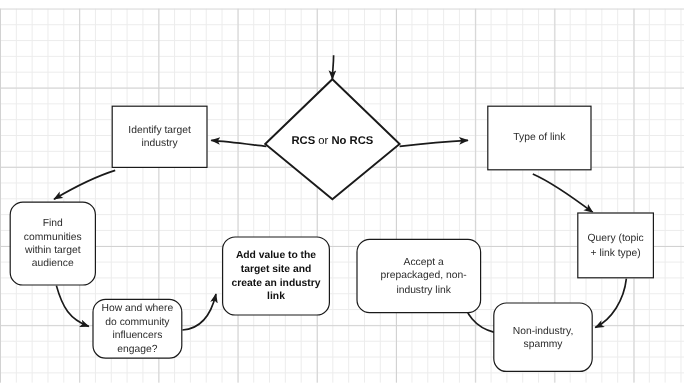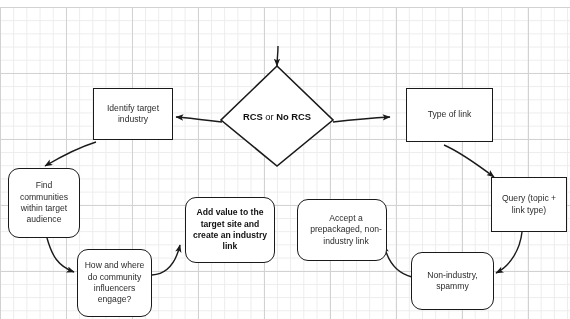--- a/index.html
+++ b/index.html
@@ -114,37 +114,37 @@
   </div>
 
   <div class="node rect" style="left:93px; top:88px; width:80px; height:52px;">
     <span>Identify target industry</span>
   </div>
 
   <div class="node round" style="left:8px; top:168px; width:72px; height:70px;">
     <span>Find communities within target audience</span>
   </div>
 
-  <div class="node round" style="left:77px; top:249px; width:75px; height:68px;">
+  <div class="node round" style="left:77px; top:249px; width:75px; height:50px;">
     <span>How and where do community influencers engage?</span>
   </div>
 
   <div class="node round bold" style="left:185px; top:197px; width:90px; height:66px;">
     <span>Add value to the target site and create an industry link</span>
   </div>
 
-  <div class="node round" style="left:297px; top:199px; width:90px; height:62px;padding-left:12px;">
+  <div class="node round" style="left:297px; top:199px; width:104px; height:62px;padding-left:12px;">
     <span>Accept a prepackaged, non-industry link</span>
   </div>
 
   <div class="node rect" style="left:406px; top:88px; width:87px; height:54px;">
     <span>Type of link</span>
   </div>
 
-  <div class="node rect" style="left:491px; top:177px; width:76px; height:55px;align-items:center;">
+  <div class="node rect" style="left:481px; top:177px; width:64px; height:55px;align-items:center;">
     <span>Query (topic + link type)</span>
   </div>
 
   <div class="node round" style="left:411px; top:252px; width:83px; height:58px;">
     <span>Non-industry, spammy</span>
   </div>
 
 </div>
 
 </body></html>

